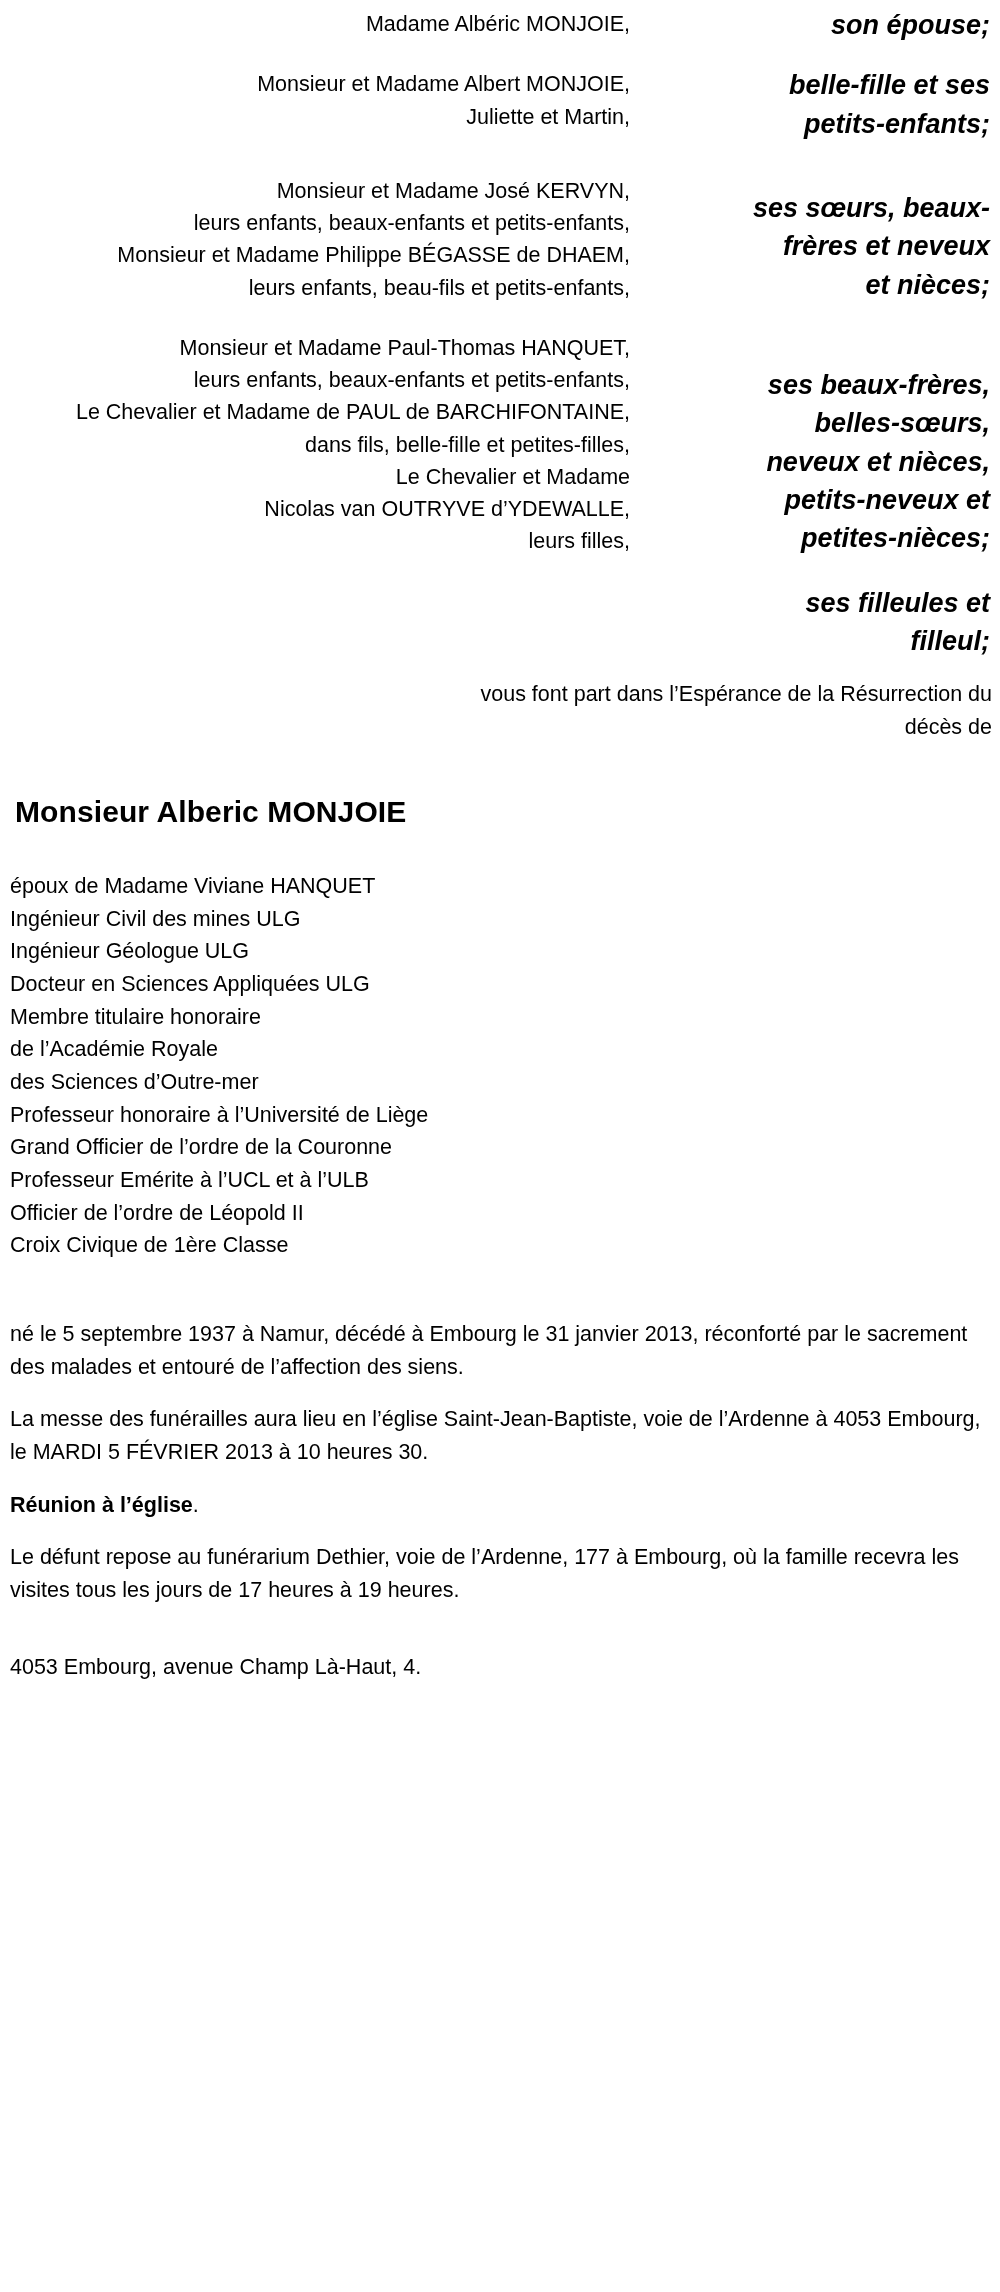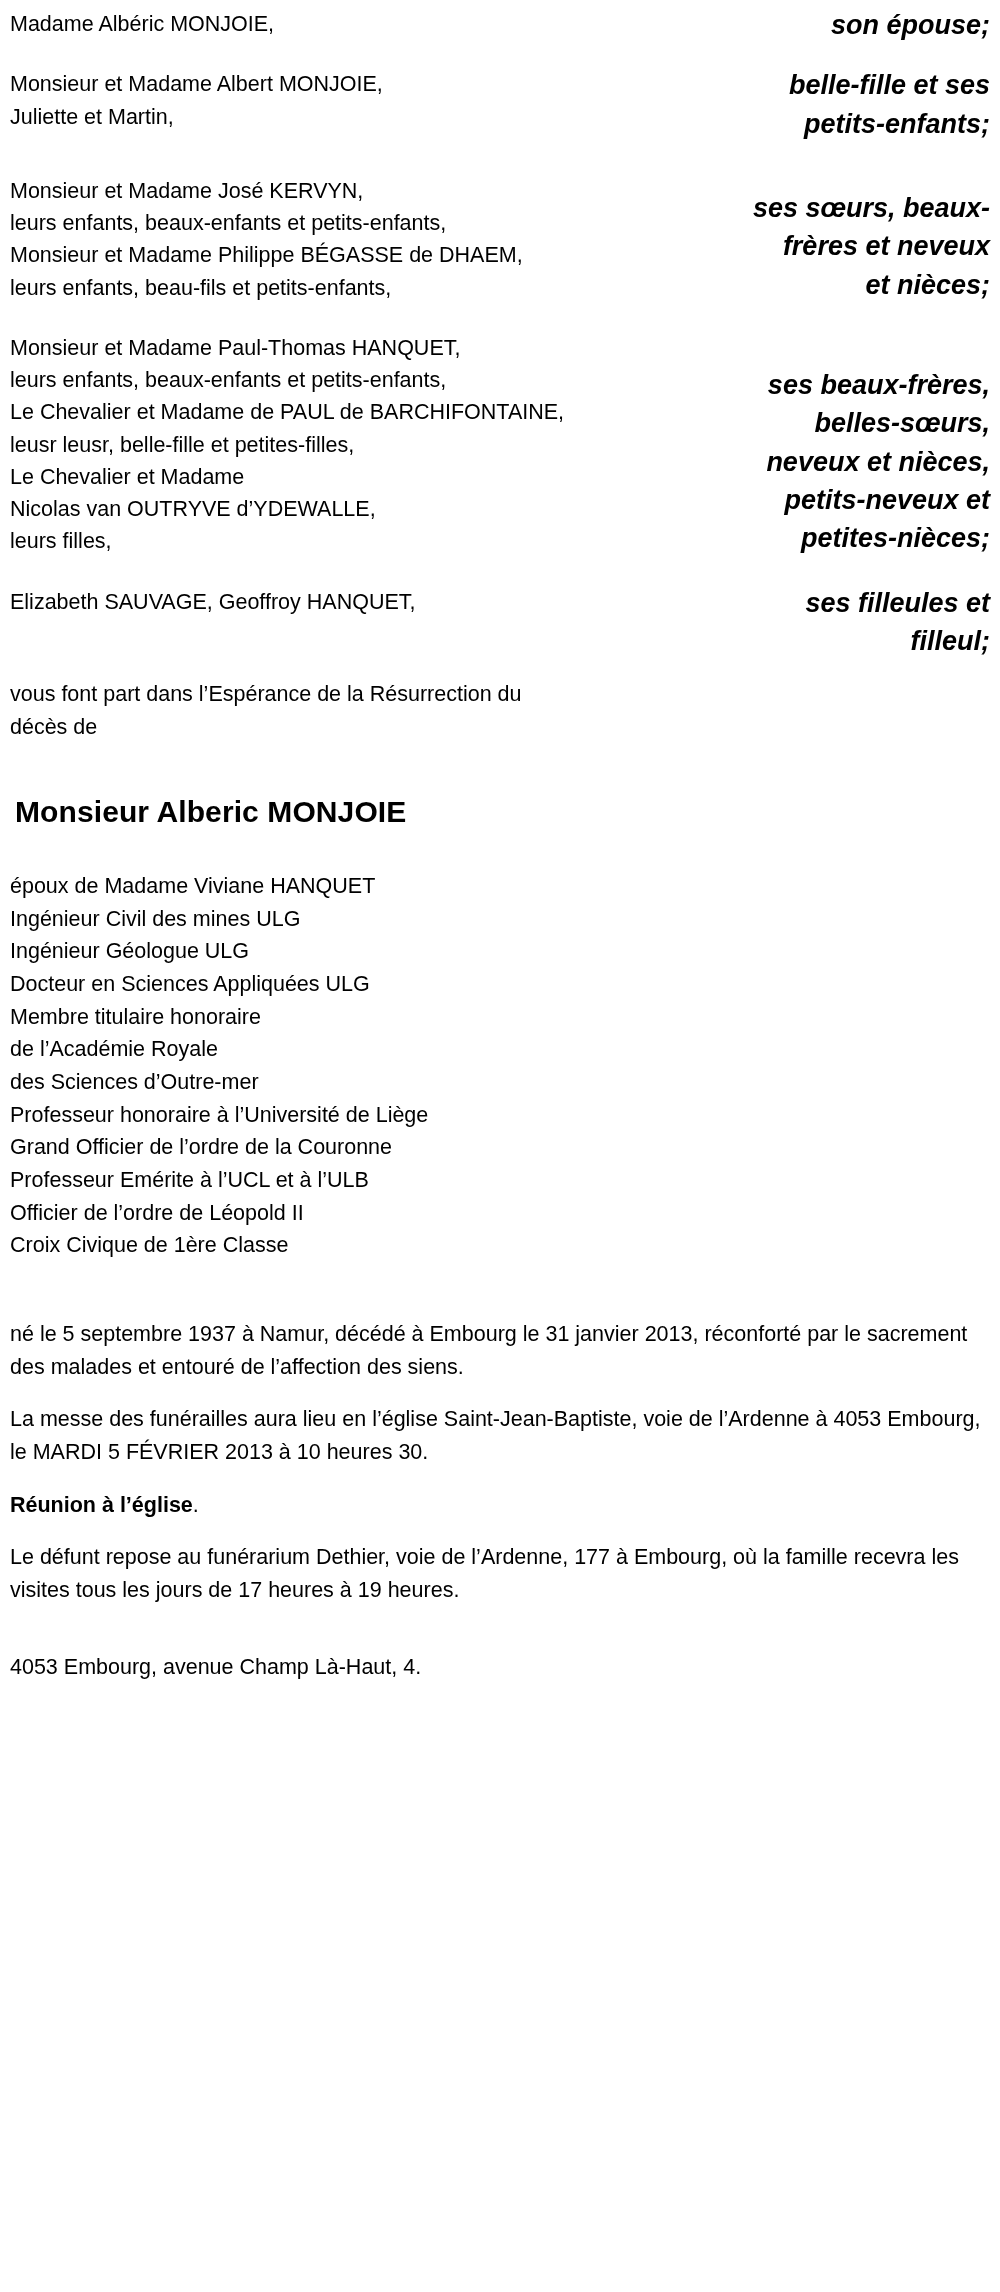--- a/index.html
+++ b/index.html
@@ -37,21 +37,21 @@
     flex: 1 1 auto;
     text-align: right;
     font-weight: bold;
     font-style: italic;
     font-size: 27px;
     line-height: 1.42;
     align-self: flex-end;
     padding-right: 2px;
   }
 
-  .nm-line { white-space: pre; }
+  .nm-line { white-space: pre; text-align: right; }
   .spacer-18 { height: 18px; }
   .spacer-22 { height: 22px; }
   .spacer-26 { height: 26px; }
   .spacer-30 { height: 30px; }
   .spacer-34 { height: 34px; }
   .spacer-44 { height: 44px; }
   .spacer-56 { height: 56px; }
 
   
   .deceased-name {
@@ -125,39 +125,38 @@
     </div>
   </div>
 
   <div class="spacer-26"></div>
 
   <div class="announce-row">
     <div class="announce-names">
       <div class="nm-line">Monsieur et Madame Paul-Thomas HANQUET,</div>
       <div class="nm-line">leurs enfants, beaux-enfants et petits-enfants,</div>
       <div class="nm-line">Le Chevalier et Madame de PAUL de BARCHIFONTAINE,</div>
-      <div class="nm-line">leusr leusr, belle-fille et petites-filles,</div>
+      <div class="nm-line">dans fils, belle-fille et petites-filles,</div>
       <div class="nm-line">Le Chevalier et Madame</div>
       <div class="nm-line">Nicolas van OUTRYVE d’YDEWALLE,</div>
       <div class="nm-line">leurs filles,</div>
     </div>
     <div class="announce-rel">
       <div>ses beaux-frères,</div>
       <div>belles-sœurs,</div>
       <div class="tight">neveux et nièces,</div>
       <div class="tight">petits-neveux et</div>
       <div>petites-nièces;</div>
     </div>
   </div>
 
   <div class="spacer-26"></div>
 
   <div class="announce-row">
     <div class="announce-names">
-      <div class="nm-line">Elizabeth SAUVAGE, Geoffroy HANQUET,</div>
     </div>
     <div class="announce-rel">
       <div>ses filleules et</div>
       <div>filleul;</div>
     </div>
   </div>
 
   <div class="spacer-18"></div>
 
   <div>

